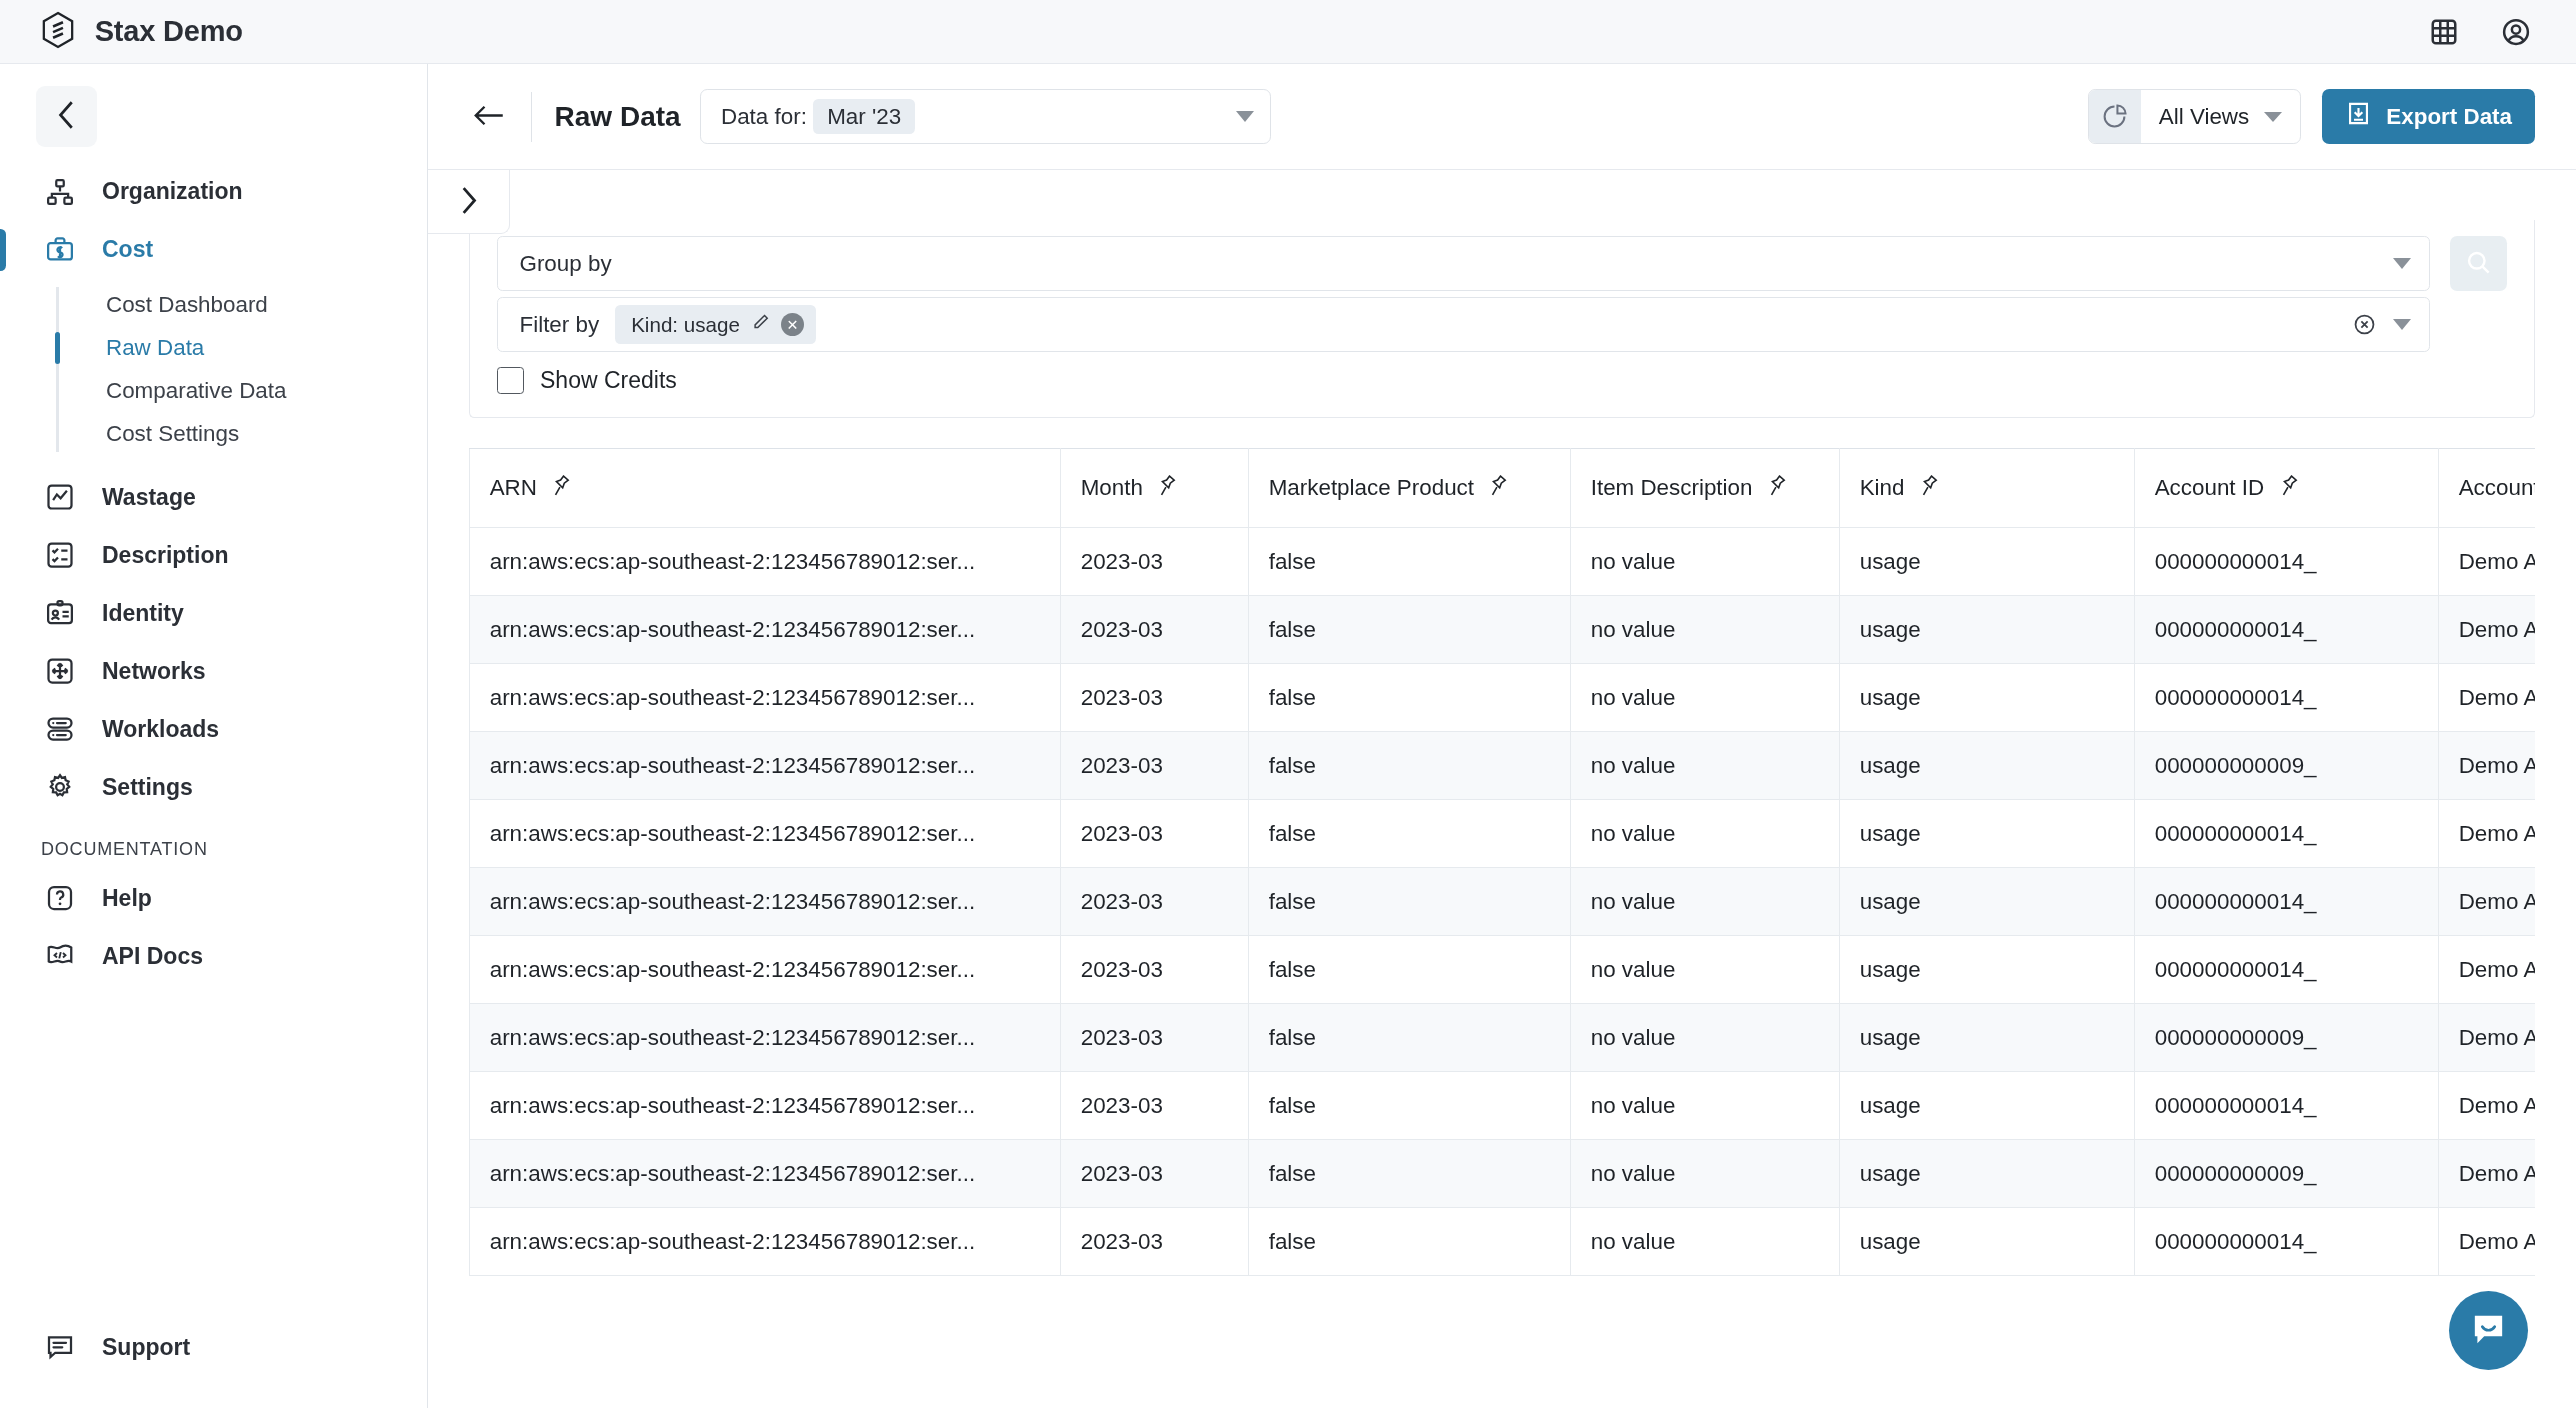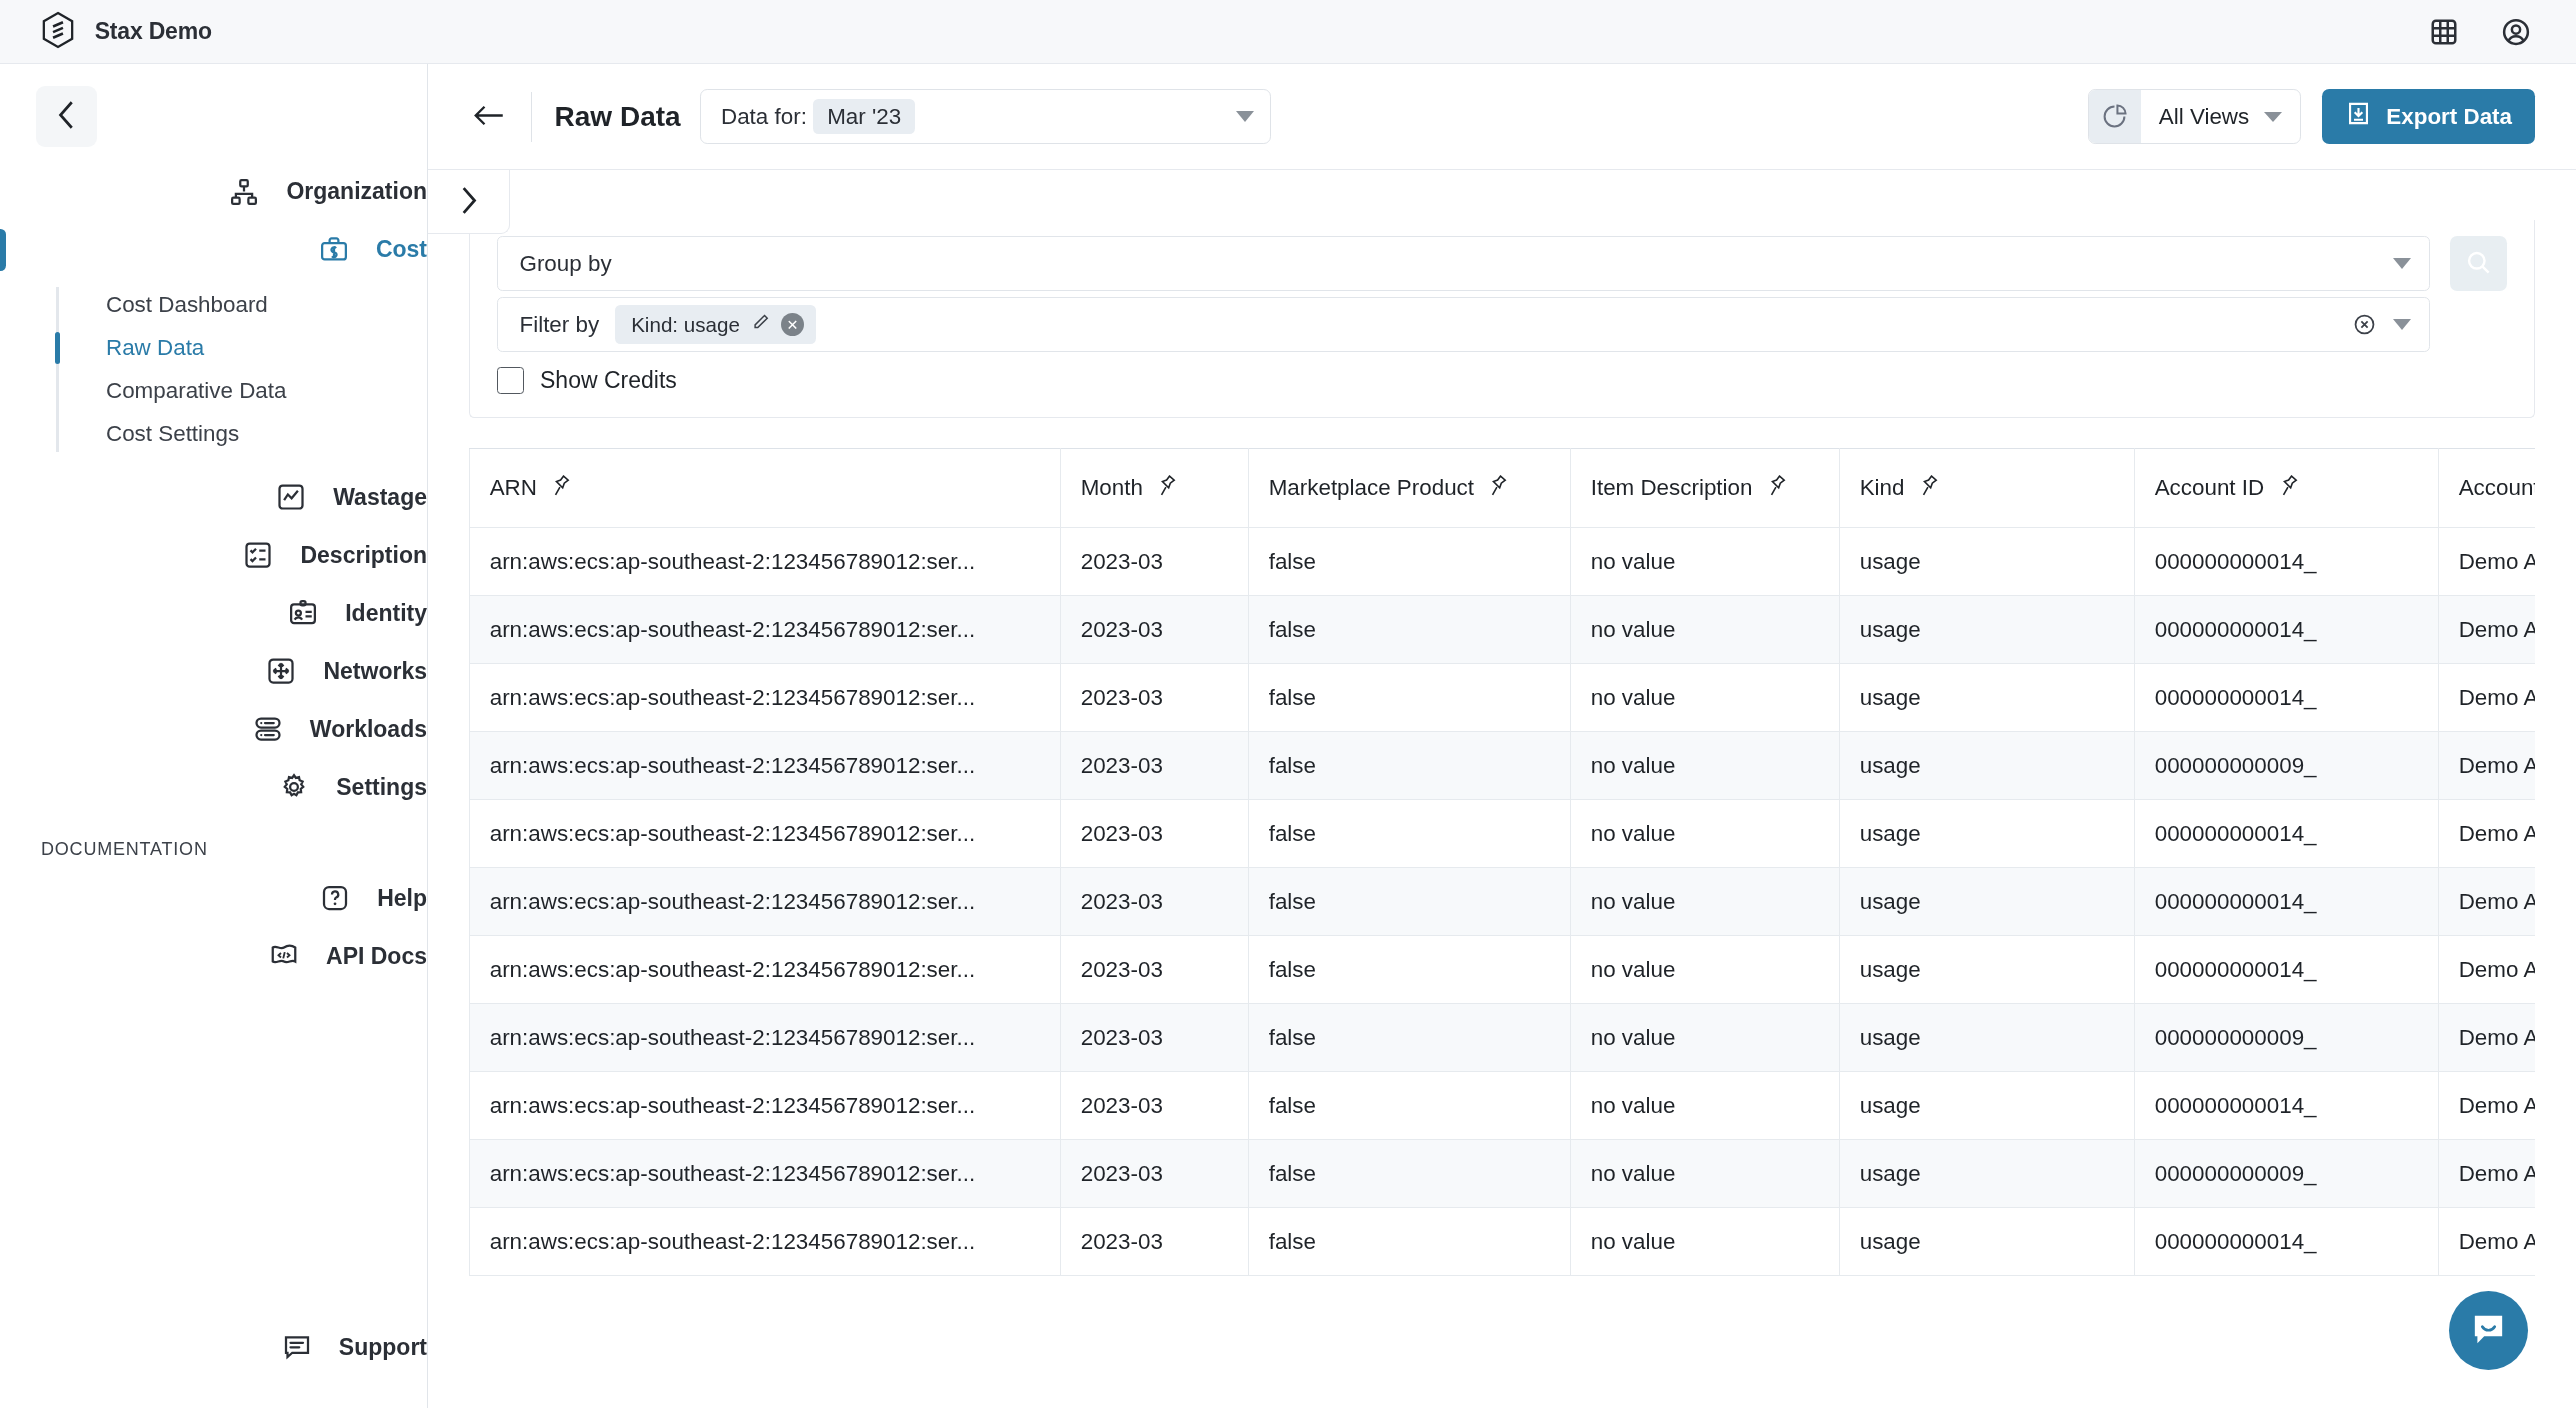--- a/index.html
+++ b/index.html
@@ -12,39 +12,39 @@
   }
   .app { position: relative; width: 2576px; height: 1409px; }
 
   
   .topbar {
     position: absolute; left: 0; top: 0; width: 2576px; height: 64px;
     background: #f7f8fa; border-bottom: 0.9px solid #e6e9ee;
     display: flex; align-items: center;
   }
   .brand { display: flex; align-items: center; gap: 19.7px; padding-left: 41px; }
-  .brand-title { font-size: 23px; font-weight: 700; color: #2b2f36; letter-spacing: -0.2px; }
+  .brand-title { font-size: 29px; font-weight: 700; color: #2b2f36; letter-spacing: -0.2px; }
   .topbar-right { margin-left: auto; display: flex; align-items: center; gap: 38px; padding-right: 43px; }
   .tb-icon { width: 34px; height: 34px; color: #2b2f36; display: flex; align-items: center; justify-content: center; cursor: pointer; }
 
   
   .sidebar {
     position: absolute; left: 0; top: 64px; width: 428px; height: 1344px;
     background: #ffffff; border-right: 0.9px solid #e1e5ea;
     display: flex; flex-direction: column;
   }
   .collapse-btn {
     width: 61px; height: 61px; margin: 21.5px 0 16px 36px;
     background: #f4f6f8; border-radius: 9px;
     display: flex; align-items: center; justify-content: center; cursor: pointer;
   }
   .nav { padding: 0 0 0 0; }
   .nav-item {
     position: relative; display: flex; align-items: center; gap: 23px;
-    height: 58px; padding-left: 41px; cursor: pointer; justify-content: flex-end;
+    height: 58px; padding-left: 41px; cursor: pointer;
   }
   .nav-item .ico { width: 38px; height: 38px; display: flex; align-items: center; justify-content: center; color: #2b2f36; flex: 0 0 38px; }
   .nav-item .lbl { font-size: 23px; font-weight: 700; color: #2b2f36; white-space: nowrap; }
   .nav-item.active .lbl { color: #2a7ba8; }
   .nav-item.active .ico { color: #2a7ba8; }
   .nav-item.active::before {
     content: ""; position: absolute; left: 0; top: 8px; width: 6.3px; height: 42px;
     background: #2a7ba8; border-radius: 0 5.4px 5.4px 0;
   }
   .subnav { position: relative; margin: 5.4px 0 12.5px 0; padding-left: 0; }

